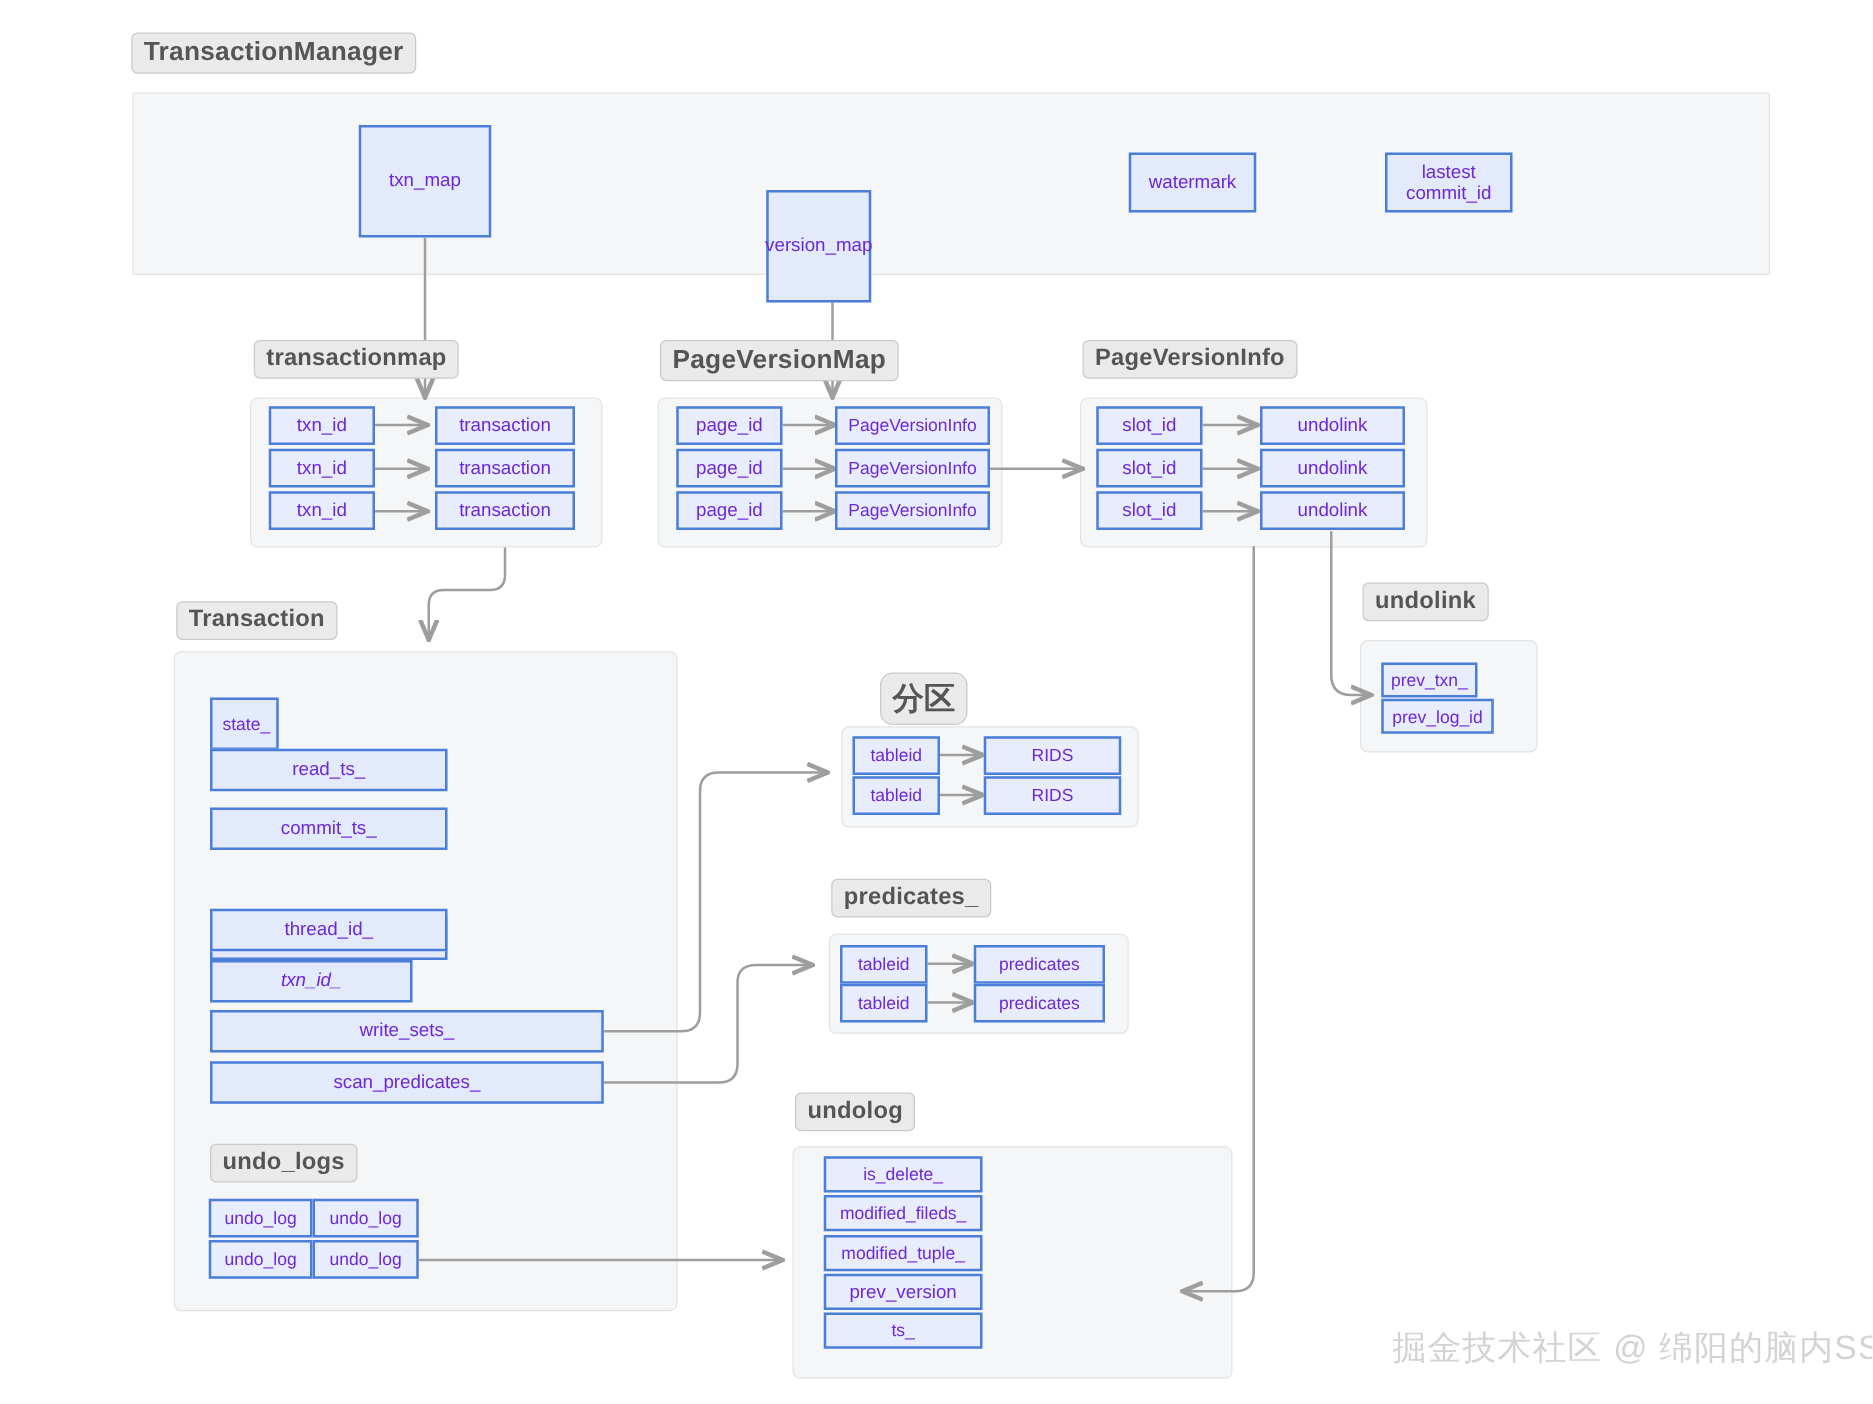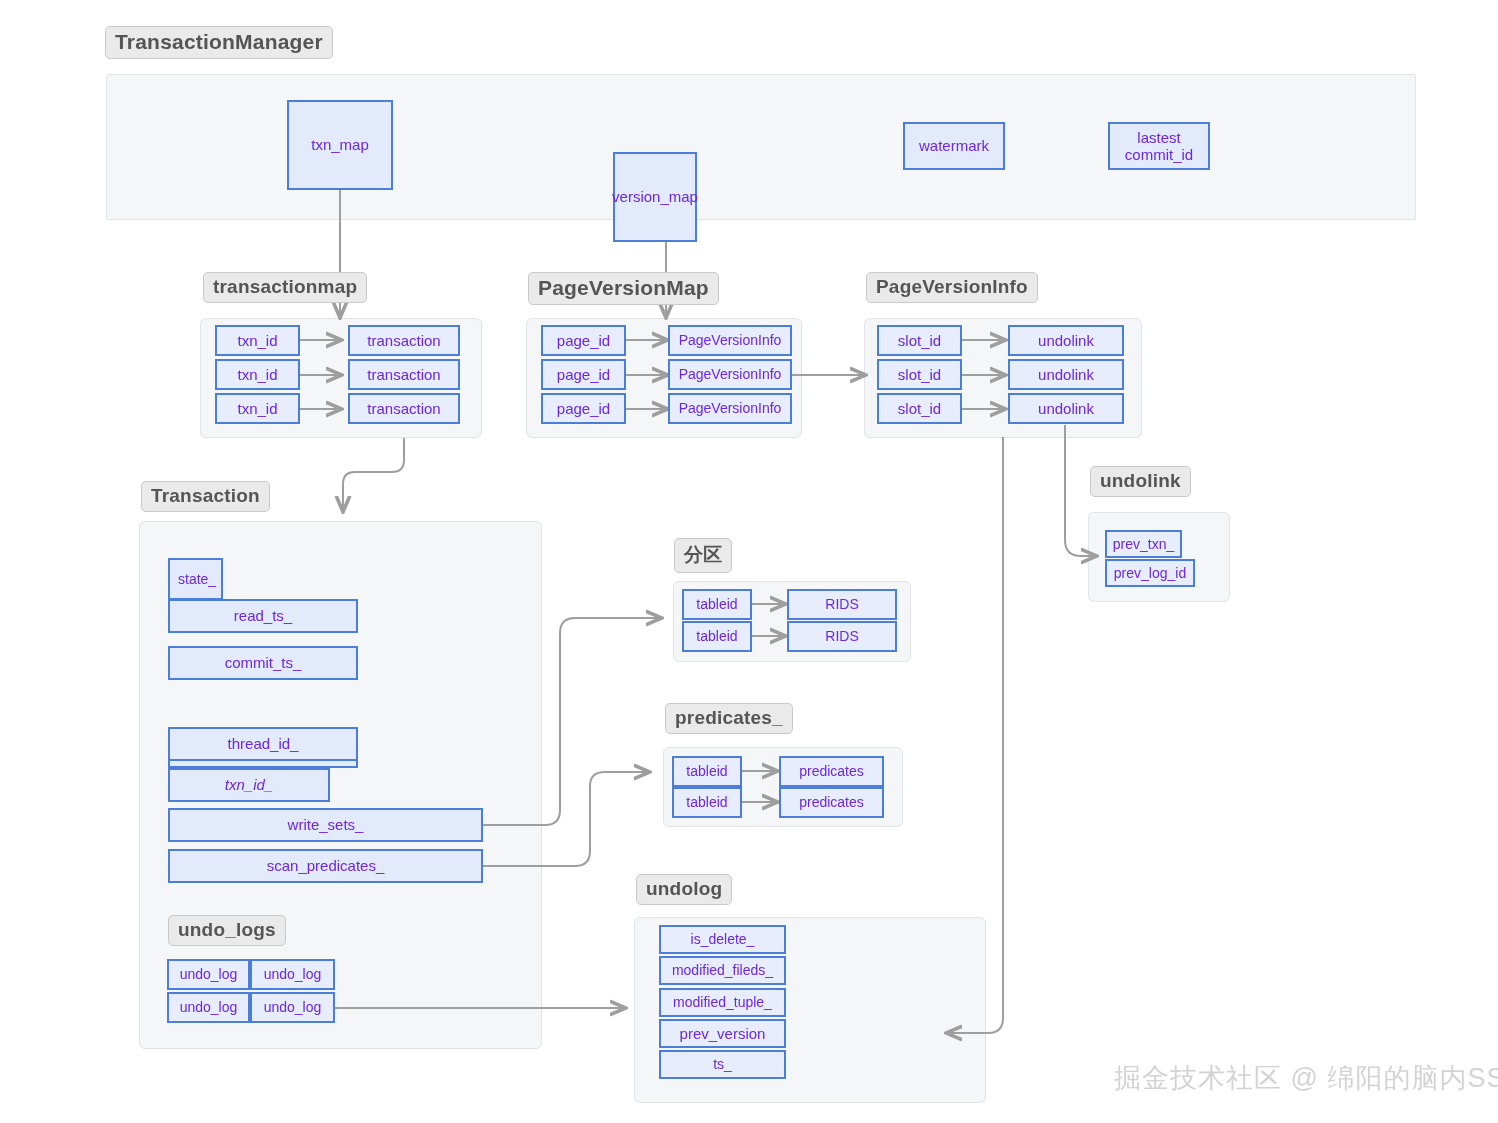--- a/index.html
+++ b/index.html
@@ -202,21 +202,21 @@
   <div class="node" style="left:168px; top:808px; width:315px; height:34px;">write_sets_</div>
   <div class="node" style="left:168px; top:849px; width:315px; height:34px;">scan_predicates_</div>
 
   <div class="chip" style="left:168px; top:915px; font-size:19px;">undo_logs</div>
 
   <div class="node pale" style="left:167px; top:959px; width:83px; height:31px; font-size:14px;">undo_log</div>
   <div class="node pale" style="left:250px; top:959px; width:85px; height:31px; font-size:14px;">undo_log</div>
   <div class="node pale" style="left:167px; top:992px; width:83px; height:31px; font-size:14px;">undo_log</div>
   <div class="node pale" style="left:250px; top:992px; width:85px; height:31px; font-size:14px;">undo_log</div>
 
-  <div class="chip" style="left:674px; top:538px; font-size:19px;">分区</div>
+  <div class="chip" style="left:704px; top:538px; font-size:25px;border-radius:10px;">分区</div>
 
   <div class="panel" style="left:673px; top:581px; width:238px; height:81px;"></div>
 
   <div class="node pale" style="left:682px; top:589px; width:70px; height:31px; font-size:14px;">tableid</div>
   <div class="node pale" style="left:682px; top:621px; width:70px; height:31px; font-size:14px;">tableid</div>
 
   <div class="node pale" style="left:787px; top:589px; width:110px; height:31px; font-size:14px;">RIDS</div>
   <div class="node pale" style="left:787px; top:621px; width:110px; height:31px; font-size:14px;">RIDS</div>
 
   <div class="chip" style="left:665px; top:703px; font-size:19px;">predicates_</div>

